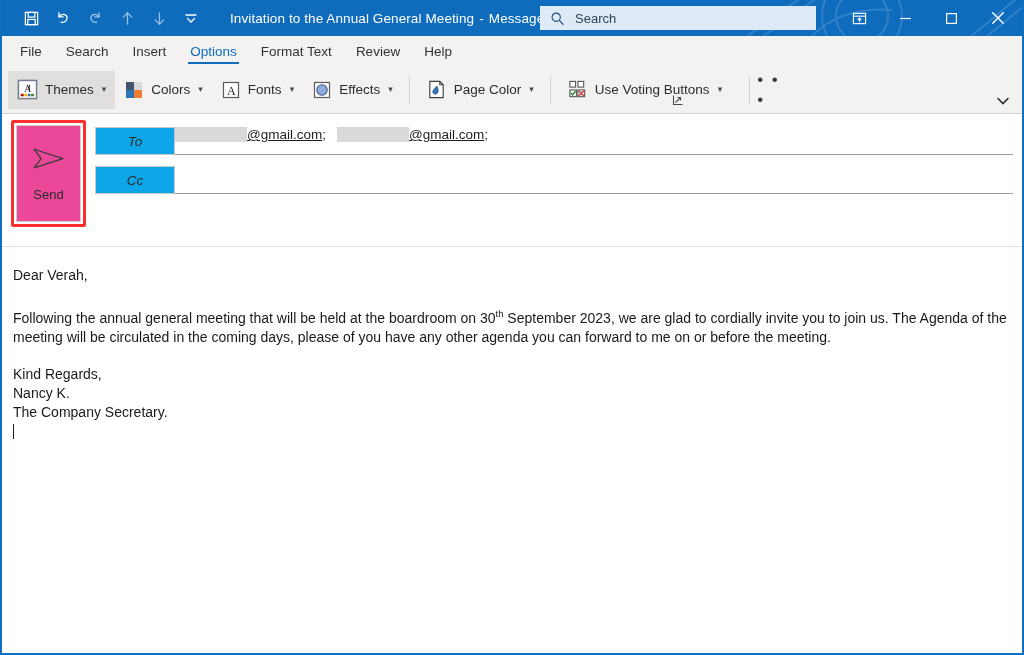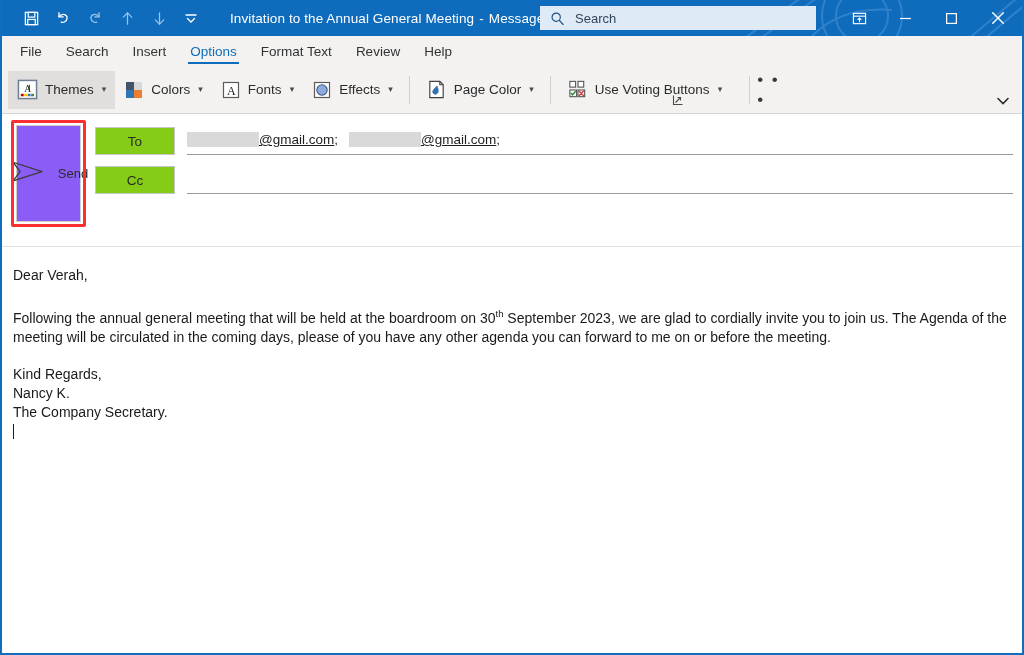--- a/index.html
+++ b/index.html
@@ -185,23 +185,23 @@
     padding-top: 9px;
     height: 133px;
     box-sizing: border-box;
     border-bottom: 1px solid #e3e1df;
   }
   .send-box {
     position: absolute;
     left: 14px; top: 11px;
     width: 65px; height: 97px;
     border: 1px solid #d0cecc;
-    background: #8b5cf6;
-    display: flex;
-    flex-direction: row;
+    background: #ec4899;
+    display: flex;
+    flex-direction: column;
     align-items: center;
     justify-content: center;
     gap: 11px;
     box-sizing: border-box;
   }
   .send-highlight {
     position: absolute;
     left: 9px; top: 6px;
     width: 75px; height: 107px;
     border: 3px solid #fa2f2f;
@@ -219,37 +219,37 @@
     display: flex;
     align-items: flex-start;
   }
   .row-to { top: 13px; }
   .row-cc { top: 52px; }
   .row-subject { top: 92px; }
 
   .addr-btn {
     width: 80px; height: 28px;
     border: 1px solid #c8c6c4;
-    background: #84cc16;
+    background: #0ea5e9;
     font-size: 13.5px;
     color: #2b2b2b;
     display: flex;
     align-items: center;
     justify-content: center;
     box-sizing: border-box;
     flex: 0 0 auto;
+    font-style: italic;
   }
   .field-value {
     position: relative;
-    margin-left: 12px;
+    margin-left: 0;
     flex: 1 1 auto;
     height: 28px;
     border-bottom: 1px solid #9a9a9a;
     display: flex;
-    align-items: center;
     font-size: 13.5px;
     color: #201f1e;
     box-sizing: border-box;
     padding-bottom: 2px;
   }
   .redact {
     display: inline-block;
     width: 72px;
     height: 15px;
     background: #d9d9d9;

